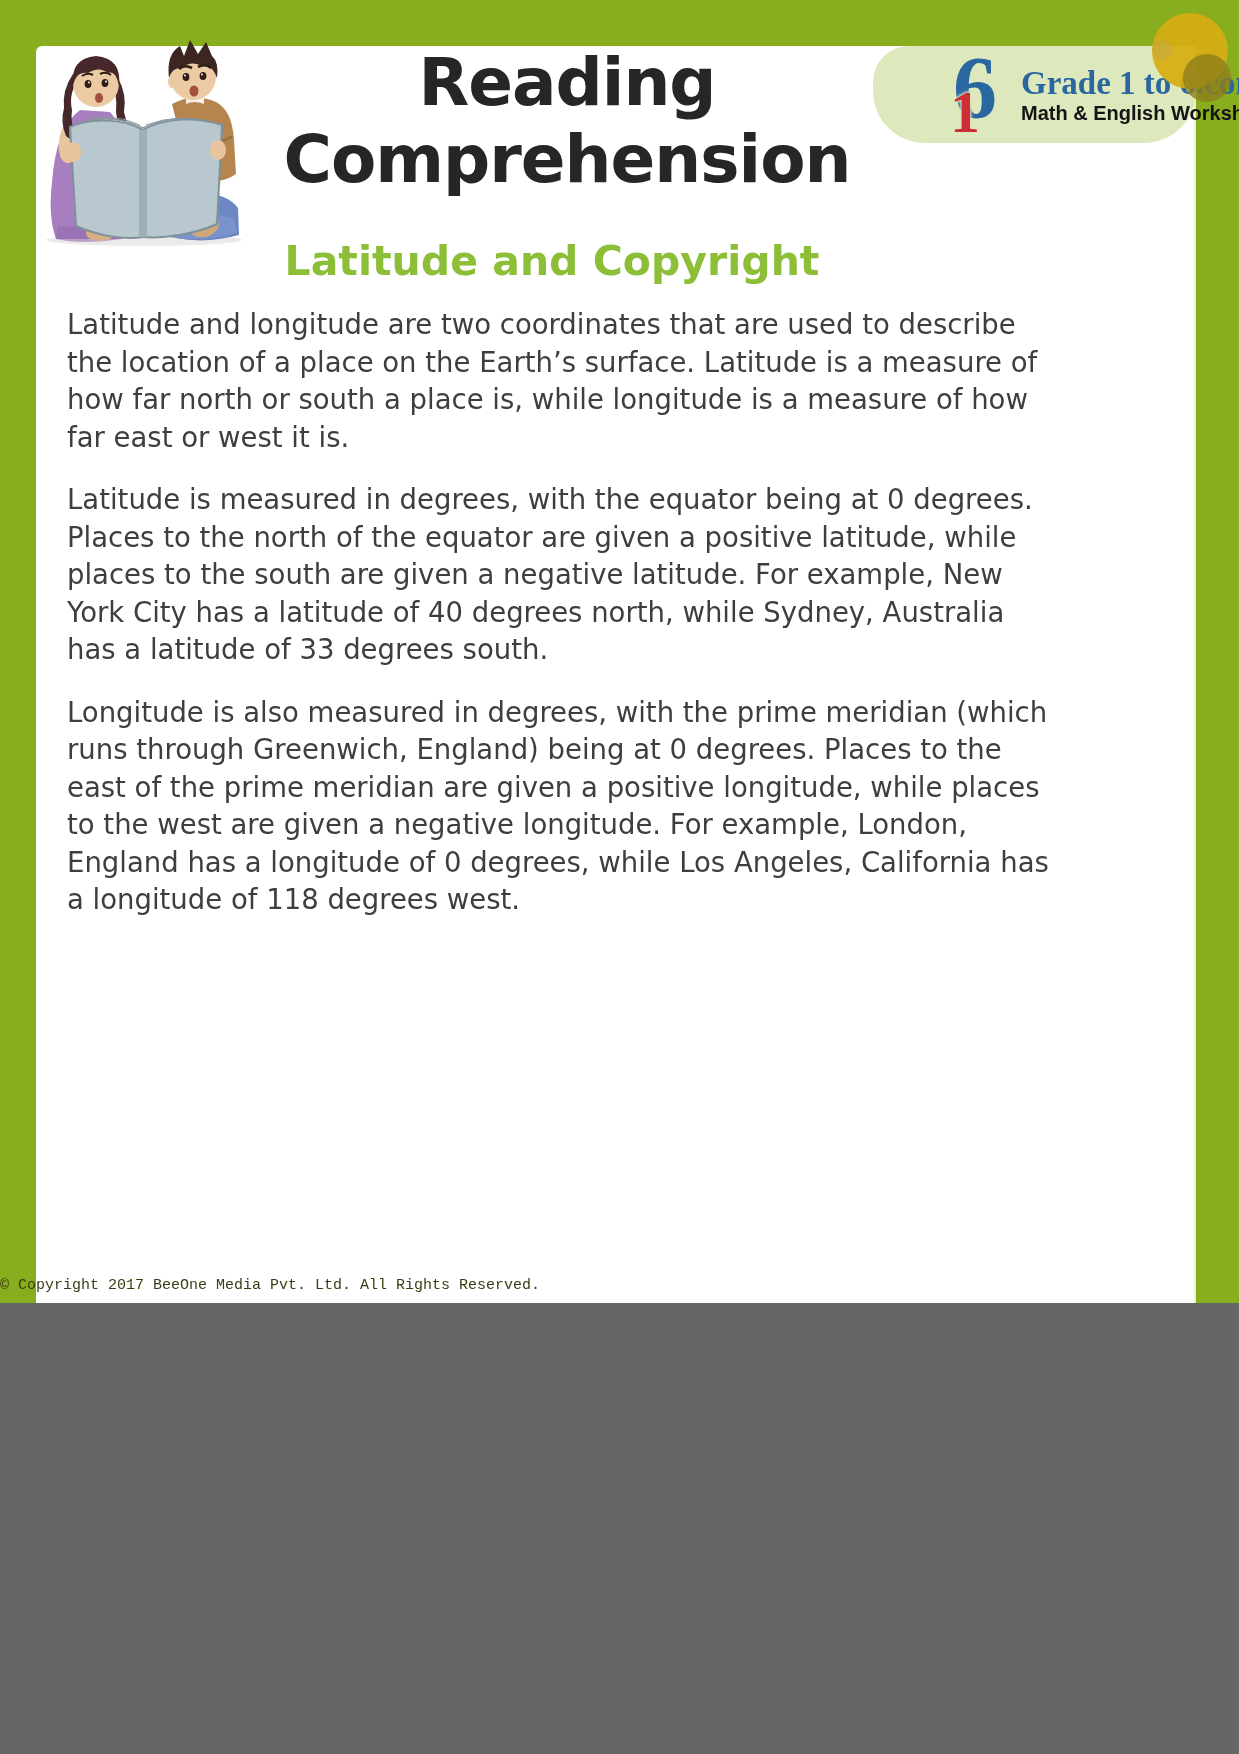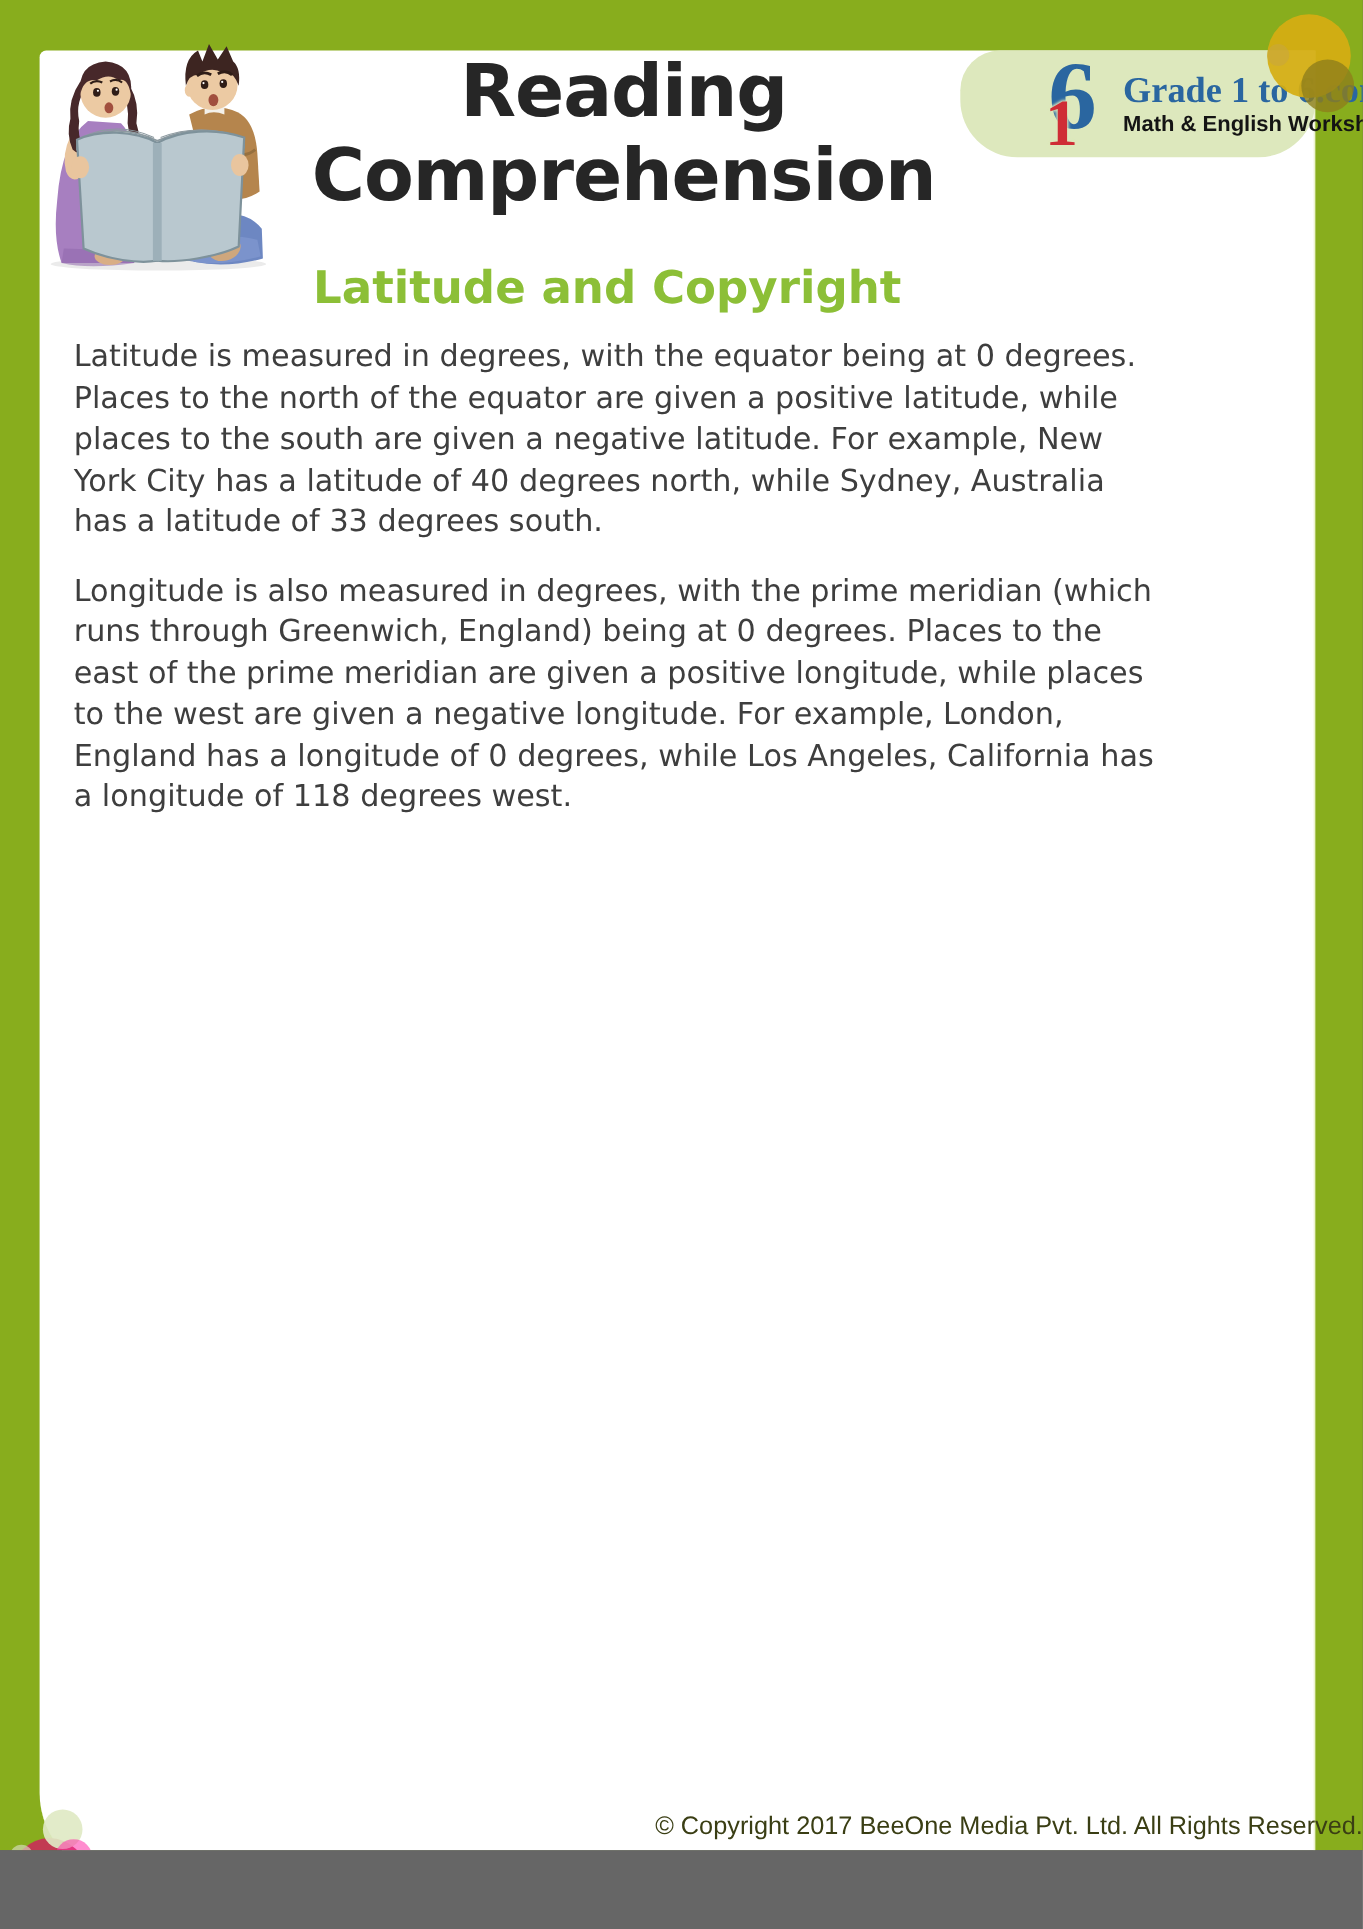--- a/index.html
+++ b/index.html
@@ -1,18 +1,18 @@
 <!DOCTYPE html>
 <html><head>
 <meta charset="utf-8">
 <style>
   * { margin:0; padding:0; box-sizing:border-box; }
   html,body { background:#666; }
   .sheet{
-    position:relative; width:1239px; height:1682px;
+    position:relative; width:1239px; height:1303px;
     background:#88ad1d; overflow:hidden;
     font-family:"DejaVu Sans","Liberation Sans",sans-serif;
   }
   
   .content{
     position:absolute; left:36px; top:46px; width:1160px; height:1662px;
     background:#ffffff;
     border-radius:6px 0 0 78px;
     border-right:2px solid #eef3d2; border-bottom:2px solid #eef3d2;
   }
@@ -67,23 +67,23 @@
     z-index:3;
   }
   .body-copy p{ margin:0 0 25px 0; }
   
   .kids{
     position:absolute; left:26px; top:32px; width:220px; height:215px; z-index:5;
   }
   
   .footer{
     position:absolute; left:0; bottom:9px; width:100%;
-    text-align:right;
-    font-family:Liberation Sans, sans-serif;
-    font-size:23px; color:#3a3e14; z-index:3;
+    text-align:left;
+    font-family:Liberation Mono, monospace;
+    font-size:15px; color:#3a3e14; z-index:3;
   }
   
   .circle{ position:absolute; border-radius:50%; }
   .c-yellow-big   { left:1152px; top:13px;  width:76px; height:76px; background:#d5ad12; opacity:.93; z-index:6; }
   .c-olive        { left:1183px; top:54px;  width:48px; height:48px; background:#8f7e1c; opacity:.8;  z-index:7; }
   .c-yellow-small { left:1152px; top:40px;  width:20px; height:20px; background:#c8a73e; opacity:.6;  z-index:7; }
   .c-crimson  { left:11px;  top:1671px; width:68px; height:68px; background:#c23a52; z-index:6; }
   .c-pale     { left:39px;  top:1645px; width:36px; height:36px; background:#dfe9c4; opacity:.92; z-index:7; }
   .c-magenta  { left:50px;  top:1672px; width:34px; height:34px; background:#ff2fa8; opacity:.55; z-index:8; }
   .c-pale-sm  { left:9px;   top:1677px; width:21px; height:21px; background:#d8ddc2; opacity:.65; z-index:8; }
@@ -148,20 +148,21 @@
   </svg>
 
   <div class="title">
     <div>Reading</div>
     <div>Comprehension</div>
   </div>
 
   <div class="subtitle">Latitude and Copyright</div>
 
   <div class="body-copy">
+    <p>Latitude and longitude are two coordinates that are used to describe the location of a place on the Earth’s surface. Latitude is a measure of how far north or south a place is, while longitude is a measure of how far east or west it is.</p>
     <p>Latitude is measured in degrees, with the equator being at 0 degrees. Places to the north of the equator are given a positive latitude, while places to the south are given a negative latitude. For example, New York City has a latitude of 40 degrees north, while Sydney, Australia has a latitude of 33 degrees south.</p>
     <p>Longitude is also measured in degrees, with the prime meridian (which runs through Greenwich, England) being at 0 degrees. Places to the east of the prime meridian are given a positive longitude, while places to the west are given a negative longitude. For example, London, England has a longitude of 0 degrees, while Los Angeles, California has a longitude of 118 degrees west.</p>
   </div>
 
   <div class="logo-panel">
     <div class="monogram">
       <span class="m-six">6</span>
       <span class="m-one">1</span>
     </div>
     <div class="logo-text">

